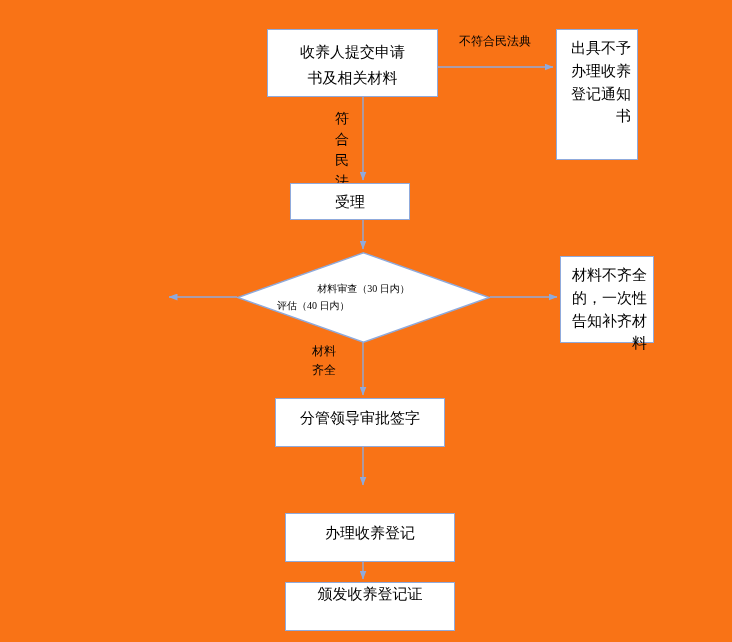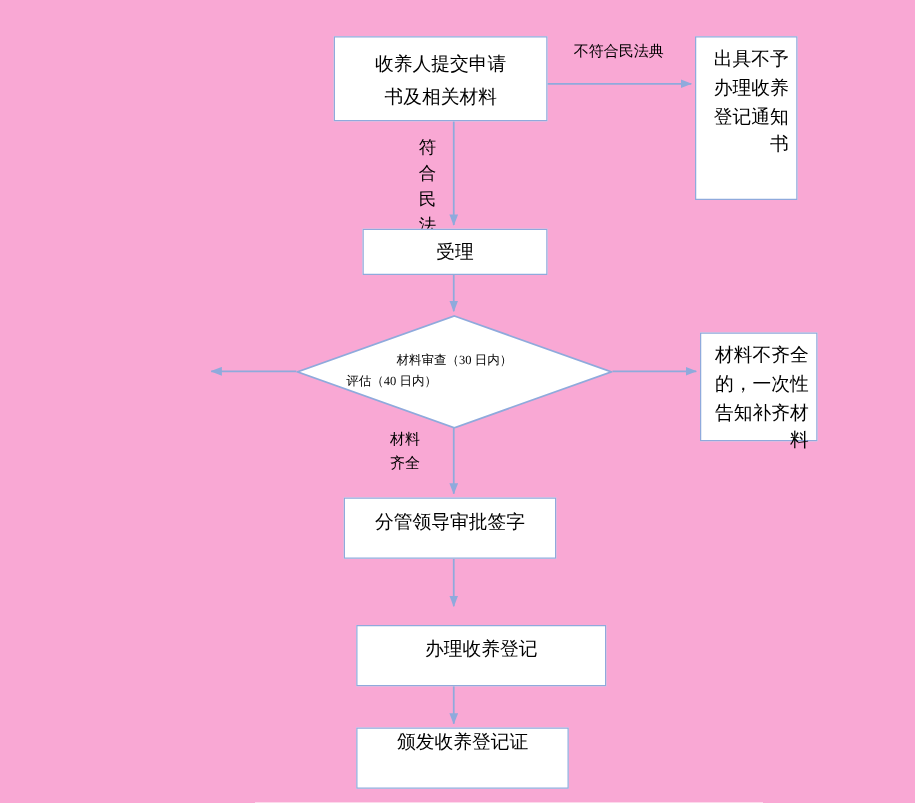--- a/index.html
+++ b/index.html
@@ -8,21 +8,21 @@
     background: #ffffff;
   }
   body {
     font-family: "Liberation Serif", "DejaVu Serif", serif;
     color: #000000;
   }
   #canvas {
     position: relative;
     width: 732px;
     height: 642px;
-    background: #f9a8d4;
+    background: #f97316;
     overflow: hidden;
   }
   .node {
     position: absolute;
     box-sizing: border-box;
     border: 1px solid #8faadc;
     background: #ffffff;
     color: #000000;
     font-size: 15px;
     line-height: 1.55;
@@ -119,46 +119,46 @@
   </div>
 
   <div class="edge-label" style="left:459px; top:33px;">不符合民法典</div>
 
   <div class="node tall-text" style="left:556px; top:29px; width:82px; height:131px;">
     <span>出具不予办理收养登记通知书</span>
   </div>
 
   <div class="edge-label stack" style="left:334px; top:108px; width:1.15em; font-size:14px; text-align:center;">符合民法典</div>
 
-  <div class="node" style="left:290px; top:183px; width:148px; height:37px; padding-top:7px;">
+  <div class="node" style="left:290px; top:183px; width:120px; height:37px; padding-top:7px;">
     <span>受理</span>
   </div>
 
 
   <div class="diamond-wrap" style="left:237px; top:252px; width:253px; height:91px;">
     <svg width="253" height="91" viewBox="0 0 253 91">
       <polygon points="126.5,0.8 252.2,45.5 126.5,90.2 0.8,45.5" fill="#ffffff" stroke="#8faadc" stroke-width="1.4"></polygon>
     </svg>
     <div class="diamond-label">
       <span>材料审查（30 日内）</span>
       <span style="align-self:flex-start; margin-left:40px;">评估（40 日内）</span>
     </div>
   </div>
 
-  <div class="node tall-text" style="left:560px; top:266px; width:94px; height:87px;">
+  <div class="node tall-text" style="left:560px; top:256px; width:94px; height:87px;">
     <span>材料不齐全的，一次性告知补齐材料</span>
   </div>
 
   <div class="edge-label stack" style="left:277px; top:342px; width:2.2em; line-height:1.55;margin-left:35px;">材料齐全</div>
 
   <div class="node" style="left:275px; top:398px; width:170px; height:49px; padding-top:8px;">
     <span>分管领导审批签字</span>
   </div>
 
-  <div class="node" style="left:285px; top:500px; width:200px; height:49px; padding-top:8px;">
+  <div class="node" style="left:285px; top:513px; width:170px; height:49px; padding-top:8px;">
     <span>办理收养登记</span>
   </div>
 
   <div class="node" style="left:285px; top:582px; width:170px; height:49px; padding-top:0;">
     <span>颁发收养登记证</span>
   </div>
 
 </div>
 
 </body></html>

